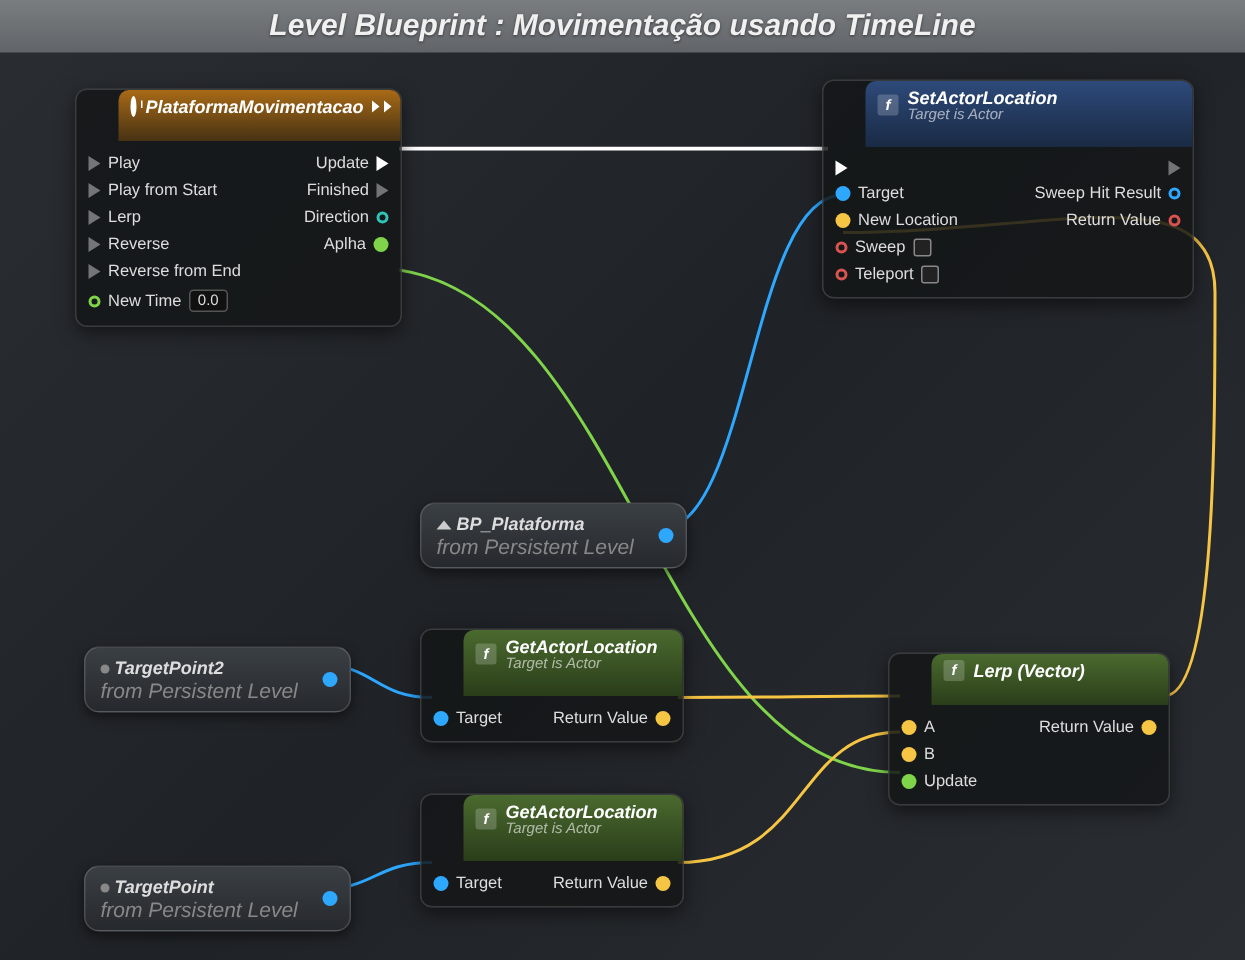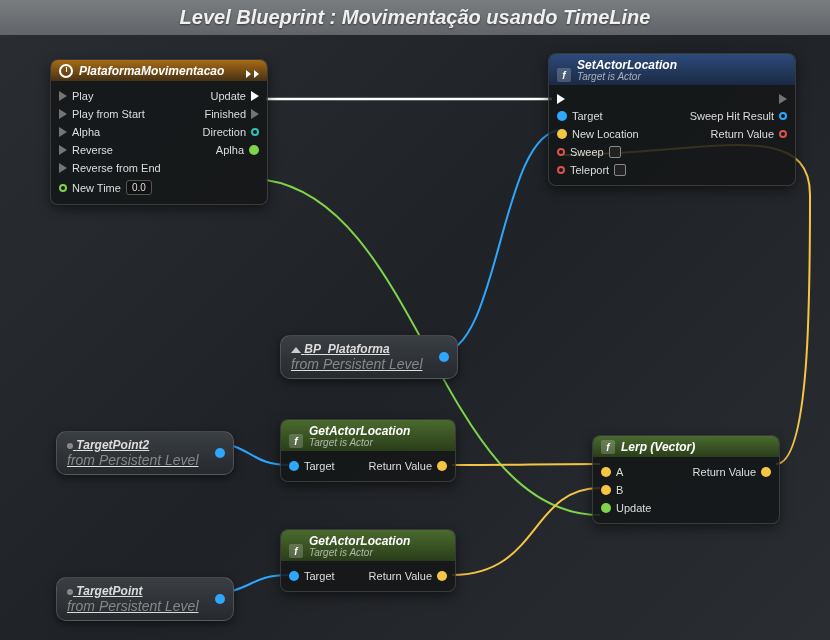--- a/index.html
+++ b/index.html
@@ -38,24 +38,25 @@
     background: rgba(20,22,24,.85);
     border: 1px solid rgba(255,255,255,.15);
     border-radius: 8px;
     box-shadow: 0 4px 12px rgba(0,0,0,.5);
     font-size: 12px;
     color: #ddd;
     z-index: 2;
   }
   .node-header {
     border-radius: 7px 7px 0 0;
-    padding: 4px 8px 3px;
+    padding: 4px 8px 16px;
     display: flex;
-    align-items: flex-end;
+    align-items: center;
     gap: 6px;
+    margin-left: 28px;
   }
   .node-header .title {
     font-weight: 700;
     font-size: 12px;
     color: #fff;
     flex: 1;
     font-style: italic;
   }
   .node-header .subtitle {
     font-size: 10px;
@@ -110,21 +111,20 @@
   .ref-node {
     position:absolute;
     background: linear-gradient(#3a3f44,#26292d);
     border:1px solid rgba(255,255,255,.15);
     border-radius:10px;
     padding:6px 34px 6px 10px;
     color:#ddd;
     font-size:12px;
     z-index:2;
     box-shadow: 0 3px 8px rgba(0,0,0,.5);
-    text-decoration: underline;
   }
   .ref-node .name { font-weight:700; font-style: italic; }
   .ref-node .sub { font-size:14px; color:#888; font-style: italic; }
   .ref-out {
     position:absolute; right:8px; top:50%; transform:translateY(-50%);
     width:10px;height:10px;border-radius:50%;background:#2ea7ff;
   }
   .icon-f {
     display:inline-flex;align-items:center;justify-content:center;
     width:14px;height:14px;border-radius:2px;background:rgba(255,255,255,.2);
@@ -201,21 +201,21 @@
             <span>Play from Start</span>
           </span>
         <span class="pin pin-right">
             <span>Finished</span>
             <span class="exec hollow"></span>
           </span>
       </div>
       <div class="row">
         <span class="pin">
             <span class="exec hollow"></span>
-            <span>Alpha</span>
+            <span>Lerp</span>
           </span>
         <span class="pin pin-right">
             <span>Direction</span>
             <span class="dot hollow c-teal"></span>
           </span>
       </div>
       <div class="row">
         <span class="pin">
             <span class="exec hollow"></span>
             <span>Reverse</span>

